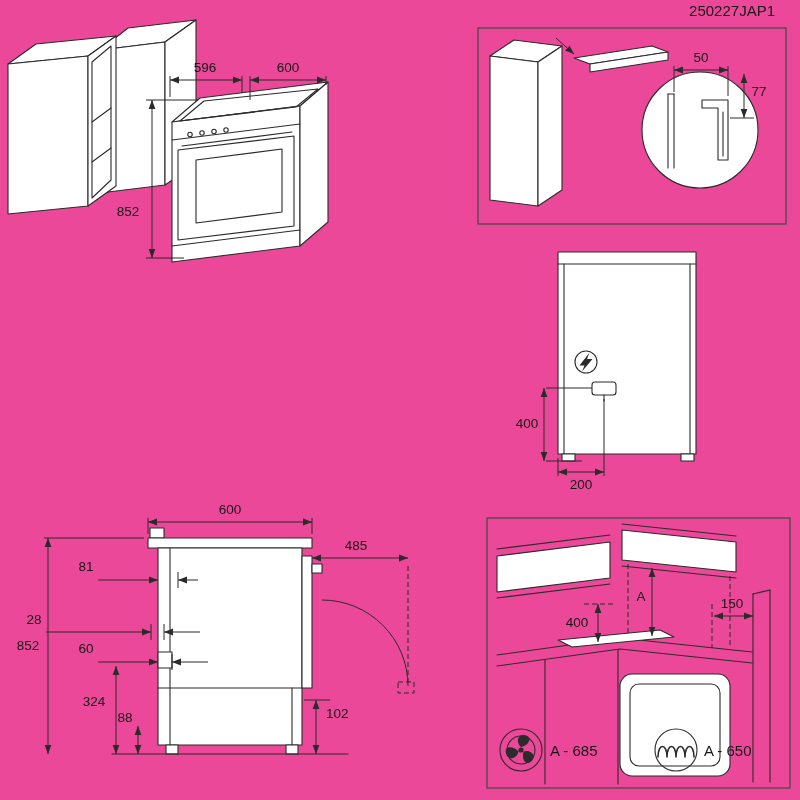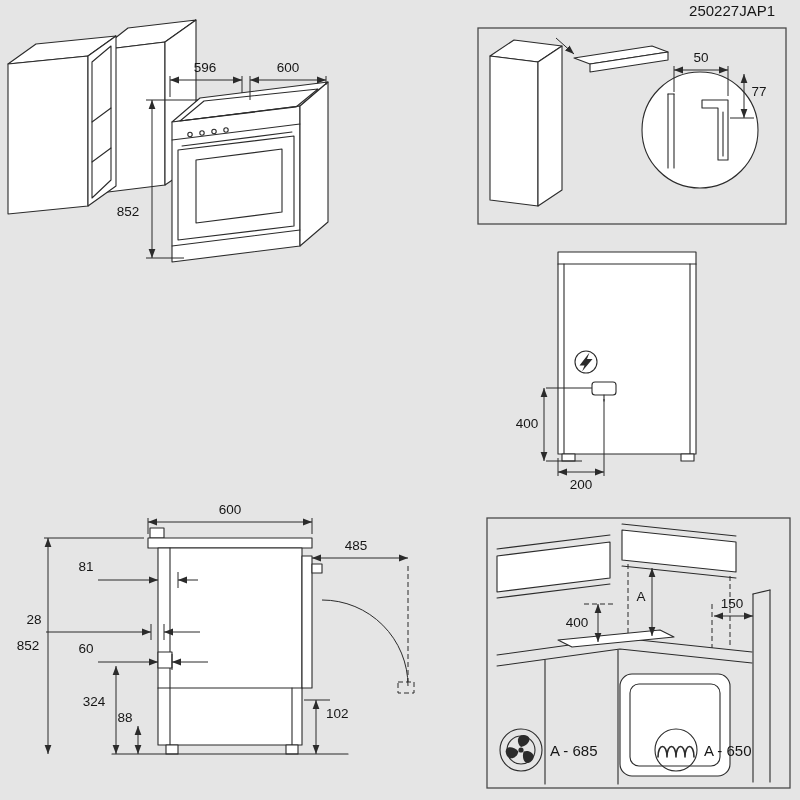--- a/index.html
+++ b/index.html
@@ -1,16 +1,16 @@
 <!DOCTYPE html>
 <html><head>
 <meta charset="utf-8">
 <style>
   html,body{margin:0;padding:0;background:#ffffff;}
-  .page{position:relative;width:800px;height:800px;background:#e5e5e5;font-family:"Liberation Sans",sans-serif;overflow:hidden;}
+  .page{position:relative;width:800px;height:800px;background:#ec4899;font-family:"Liberation Sans",sans-serif;overflow:hidden;}
   svg{position:absolute;left:0;top:0;}
   .ln{fill:none;stroke:#2b2b2b;stroke-width:1.1;stroke-linejoin:round;stroke-linecap:round;}
   .fw{fill:#ffffff;stroke:#2b2b2b;stroke-width:1.1;stroke-linejoin:round;}
   .dim{fill:none;stroke:#2b2b2b;stroke-width:1;}
   .dsh{stroke-dasharray:5 3;}
   .txt{font-family:"Liberation Sans",sans-serif;font-size:13.5px;fill:#161616;}
   .txt-lg{font-family:"Liberation Sans",sans-serif;font-size:15px;fill:#161616;}
   .panel{fill:none;stroke:#4a4a4a;stroke-width:1.3;}
 </style>
 </head>

